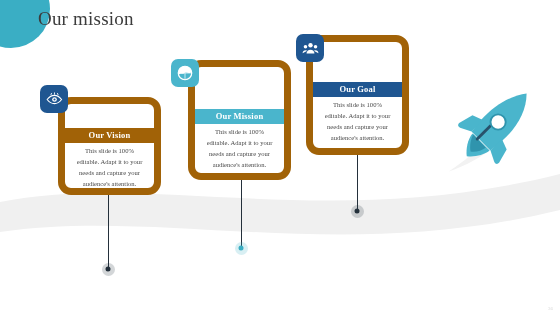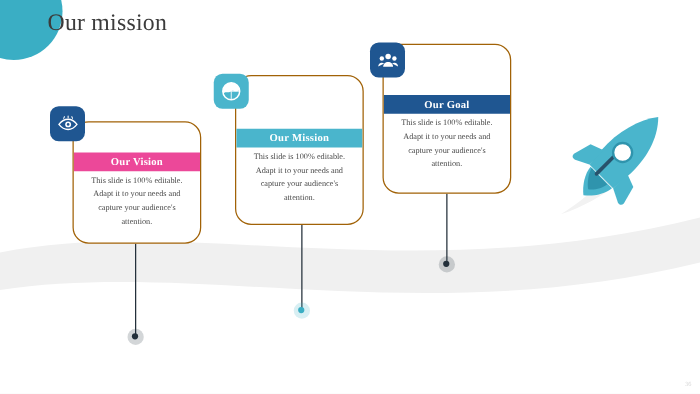--- a/index.html
+++ b/index.html
@@ -68,21 +68,21 @@
     border-radius: 50%;
     transform: translate(-50%, -50%);
     opacity: .20;
     background: currentColor;
   }
 
   
   .card {
     position: absolute;
     box-sizing: border-box;
-    border: 1px solid #a16207;
+    border: 7px solid #a16207;
     border-radius: 13px;
     background: #ffffff;
     overflow: hidden;
   }
   .card-header {
     position: absolute;
     left: 0;
     width: 100%;
     height: 15px;
     line-height: 15px;
@@ -150,21 +150,21 @@
   <div class="stem" style="left:108px; top:195px; height:73px;"></div>
   <div class="dot" style="left:108px; top:269px; background:#24303b; color:#24303b;"></div>
 
   <div class="stem" style="left:241px; top:180px; height:67px;"></div>
   <div class="dot" style="left:241px; top:248px; background:#3aaec4; color:#3aaec4;"></div>
 
   <div class="stem" style="left:357px; top:155px; height:55px;"></div>
   <div class="dot" style="left:357px; top:211px; background:#24303b; color:#24303b;"></div>
 
   <div class="card" style="left:58px; top:97px; width:103px; height:98px;">
-    <div class="card-header" style="top:24px; background:#ec4899;">Our Vision</div>
+    <div class="card-header" style="top:24px; background:#a16207;">Our Vision</div>
     <div class="card-body" style="top:42px;">This slide is 100% editable. Adapt it to your needs and capture your audience's attention.</div>
   </div>
   <div class="icon-tile" style="left:40px; top:85px; background:#1f5691;">
     <svg width="17" height="17" viewBox="0 0 24 24">
       <path d="M12 6.2C6.9 6.2 3 10.2 1.6 12c1.4 1.8 5.3 5.8 10.4 5.8S20.6 13.8 22 12c-1.4-1.8-5.3-5.8-10-5.8z" fill="none" stroke="#ffffff" stroke-width="1.5"></path>
       <circle cx="12" cy="12" r="3.3" fill="#ffffff"></circle>
       <circle cx="12" cy="12" r="1.5" fill="#1f5691"></circle>
       <path d="M7 5.2 L7.8 3.3 M12 4.6 L12 2.6 M17 5.2 L16.2 3.3" stroke="#ffffff" stroke-width="1.2" stroke-linecap="round" fill="none"></path>
     </svg>
   </div>

